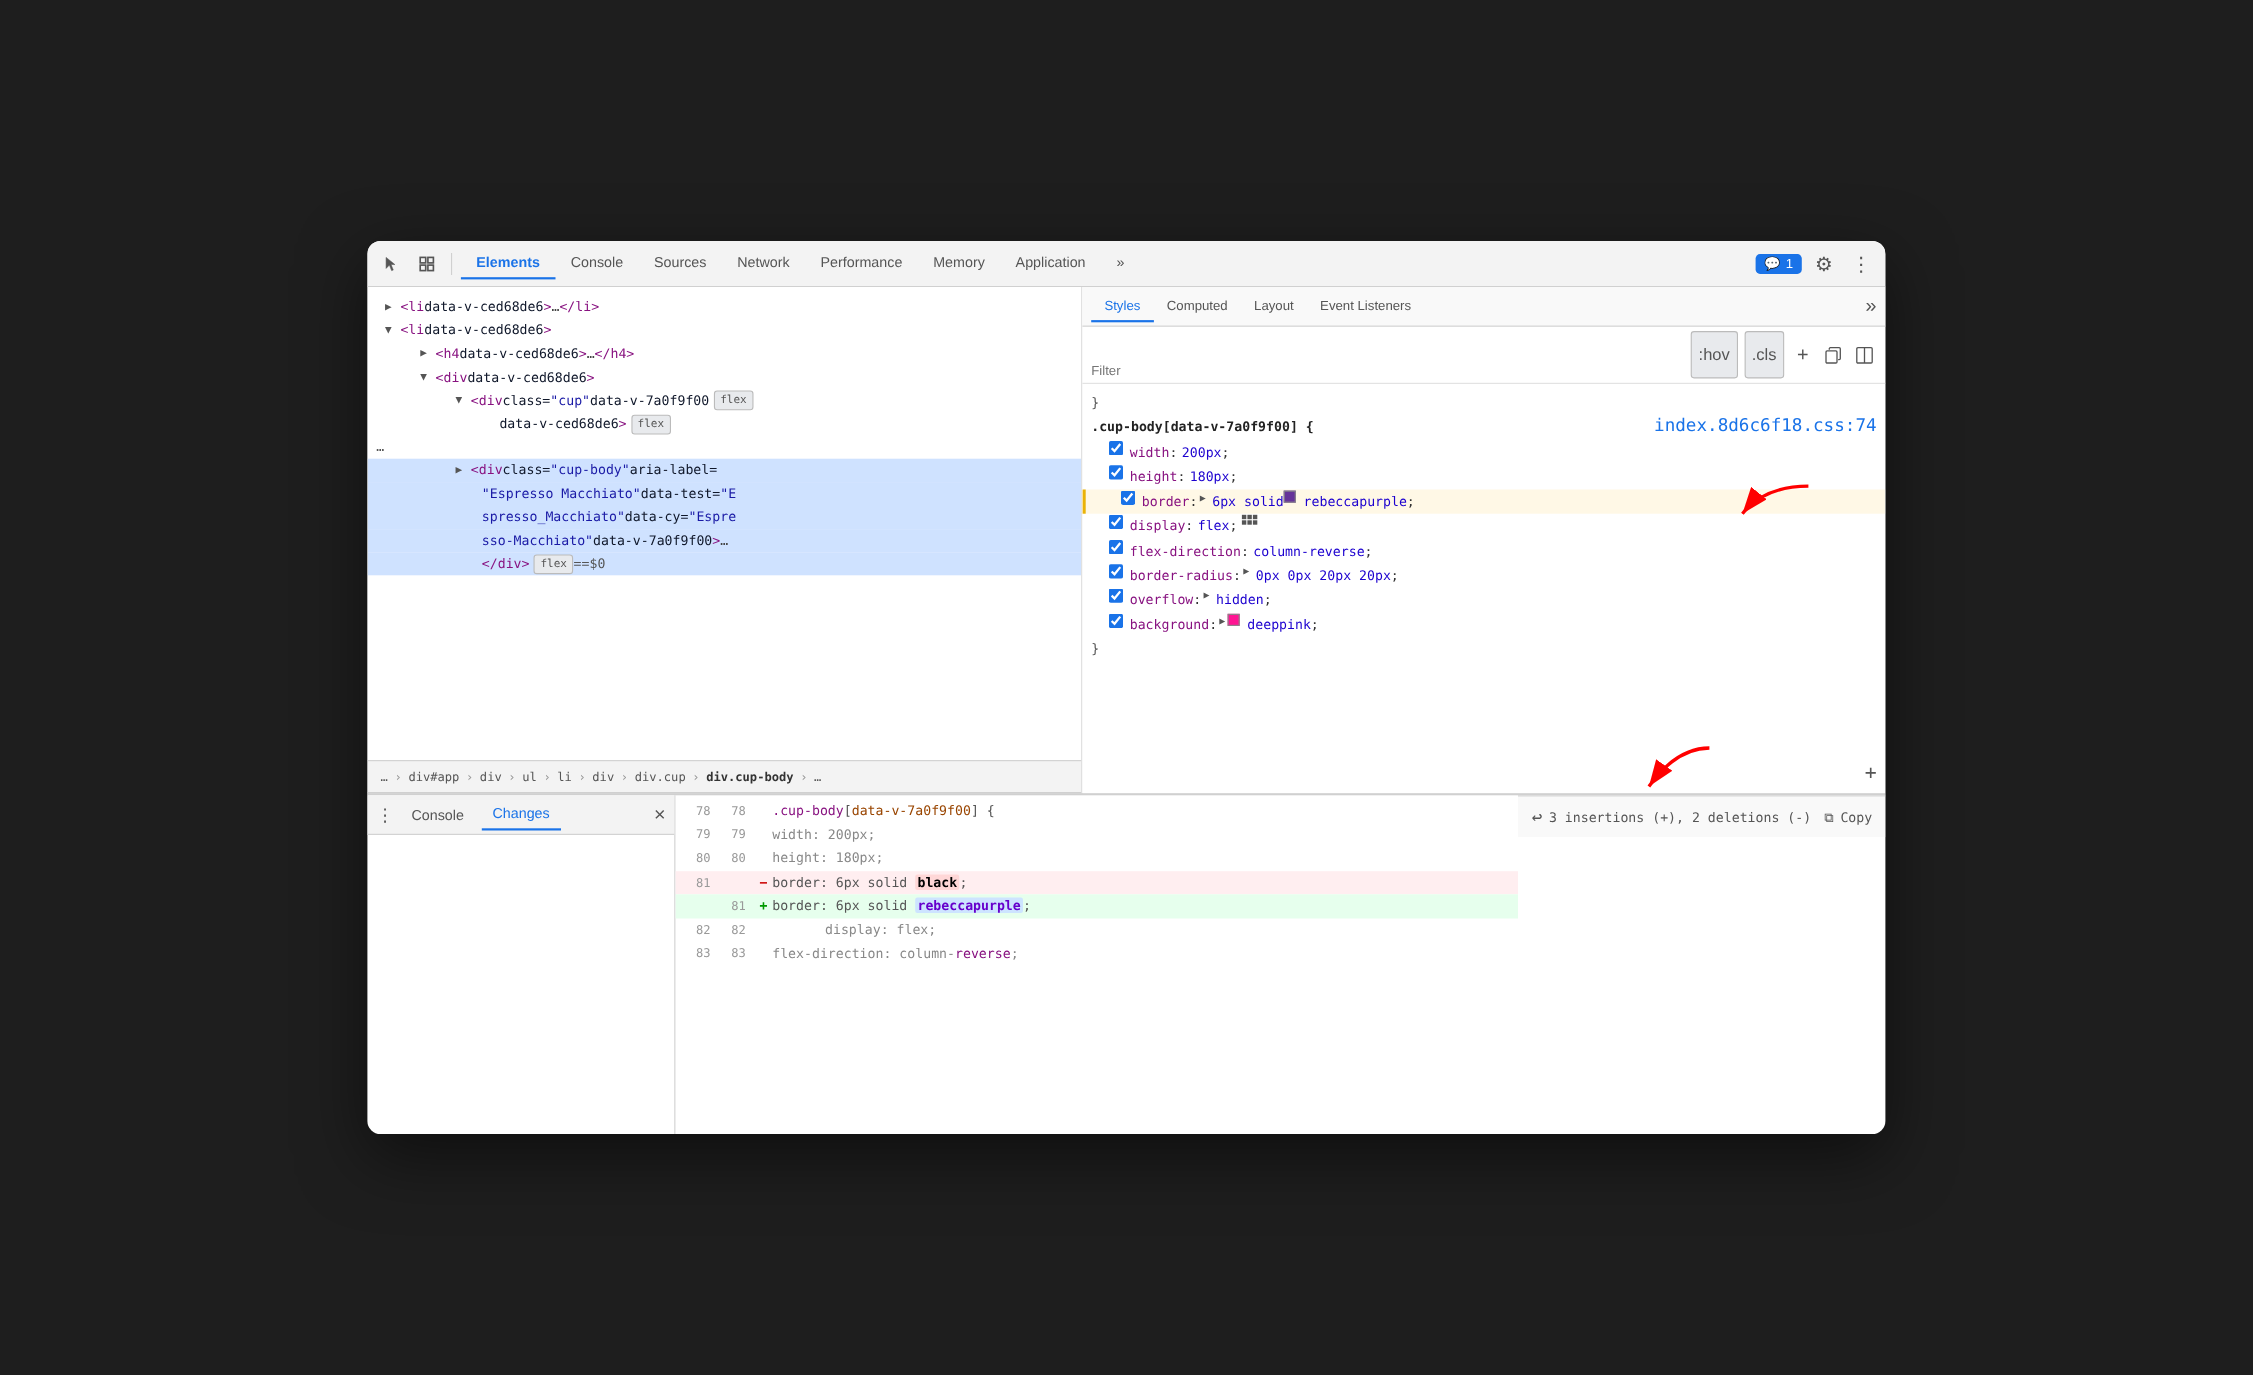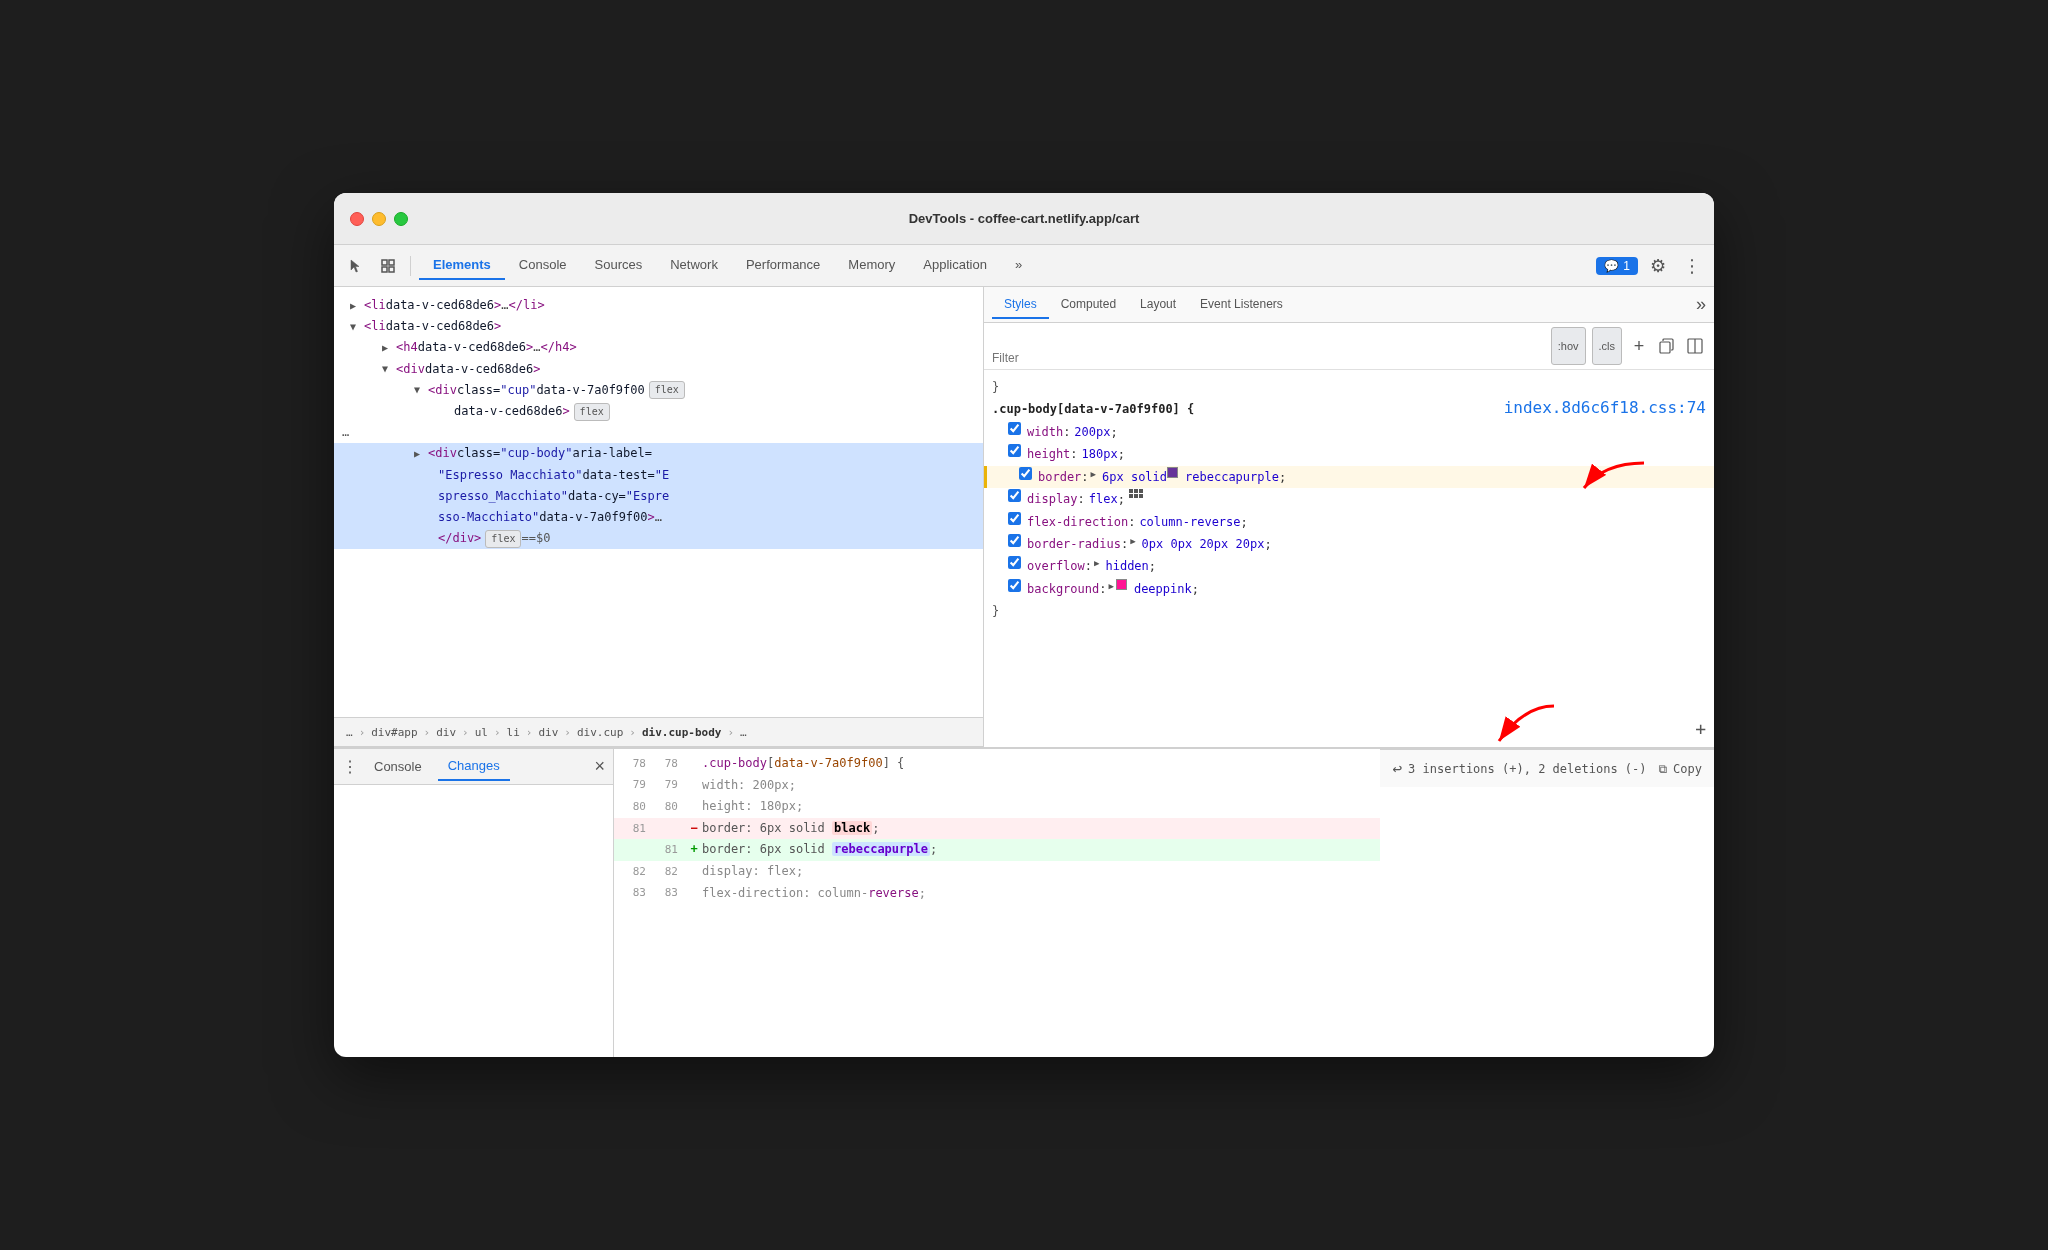--- a/index.html
+++ b/index.html
@@ -235,21 +235,21 @@
       font-size: 12px;
       color: #333;
       background: transparent;
     }
     .filter-buttons {
       display: flex;
       align-items: center;
       gap: 6px;
     }
     .filter-btn {
-      font-size: 11px;
+      font-size: 15px;
       color: #555;
       background: #e8eaed;
       border: 1px solid #bbb;
       border-radius: 3px;
       padding: 12px 6px;
       cursor: pointer;
     }
     .filter-icon-btn {
       font-size: 14px;
       color: #555;
@@ -441,28 +441,20 @@
       gap: 6px;
       cursor: pointer;
       color: #555;
     }
   </style>
 </head>
 <body>
 
 <div class="window">
 
-  <div class="title-bar">
-    <div class="traffic-lights">
-      <div class="traffic-light close"></div>
-      <div class="traffic-light minimize"></div>
-      <div class="traffic-light maximize"></div>
-    </div>
-    <span class="title-bar-title">DevTools - coffee-cart.netlify.app/cart</span>
-  </div>
 
   <div class="devtools-toolbar">
     <button class="toolbar-icon-btn">
       <svg width="16" height="16" viewBox="0 0 16 16" fill="none">
         <path d="M3 2L3 12L6 9L8 14L9.5 13.5L7.5 8.5L11 8.5Z" fill="#555" stroke="#555" stroke-width="0.5"></path>
       </svg>
     </button>
     <button class="toolbar-icon-btn">
       <svg width="16" height="16" viewBox="0 0 16 16" fill="none">
         <rect x="2" y="2" width="5" height="5" stroke="#555" stroke-width="1.5" fill="none"></rect>
@@ -801,21 +793,21 @@
           <span class="diff-marker plus">+</span>
           <span class="diff-code" style="color:#555;">        border: 6px solid <span style="color:#6600cc; font-weight:600; background:#cde4ff; padding:0 2px; border-radius:2px;">rebeccapurple</span>;</span>
         </div>
 
         <div class="diff-line">
           <div class="diff-line-nums">
             <span class="line-num">82</span>
             <span class="line-num">82</span>
           </div>
           <span class="diff-marker"></span>
-          <span class="diff-code" style="color:#888;">        display: flex;</span>
+          <span class="diff-code" style="color:#888;margin-left:48px;">        display: flex;</span>
         </div>
 
         <div class="diff-line">
           <div class="diff-line-nums">
             <span class="line-num">83</span>
             <span class="line-num">83</span>
           </div>
           <span class="diff-marker"></span>
           <span class="diff-code" style="color:#888;">        flex-direction: column-<span style="color:#881280;">reverse</span>;</span>
         </div>

